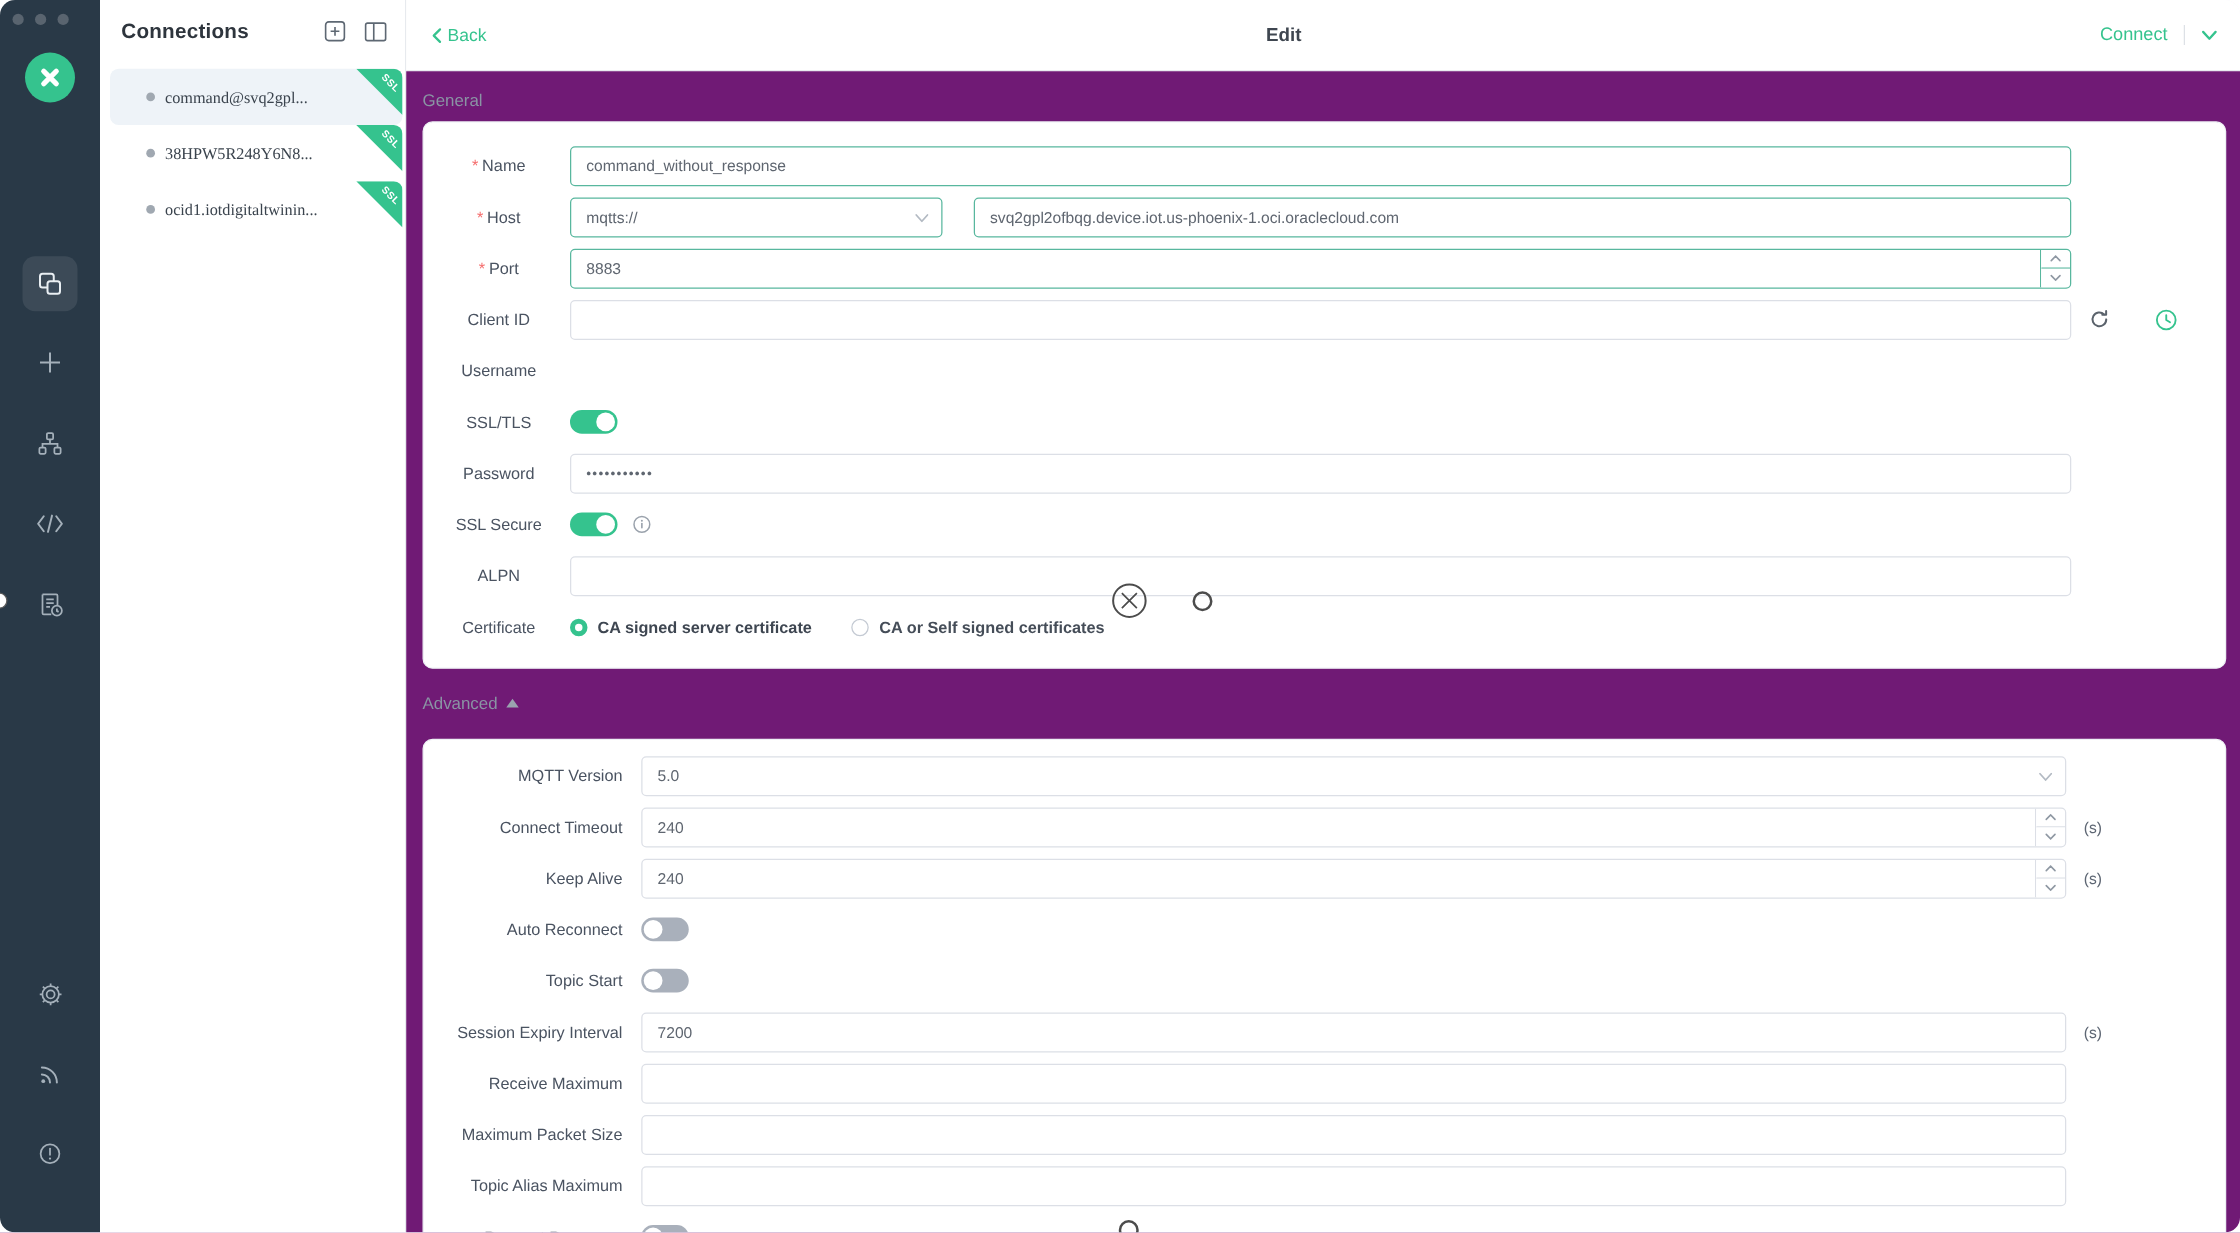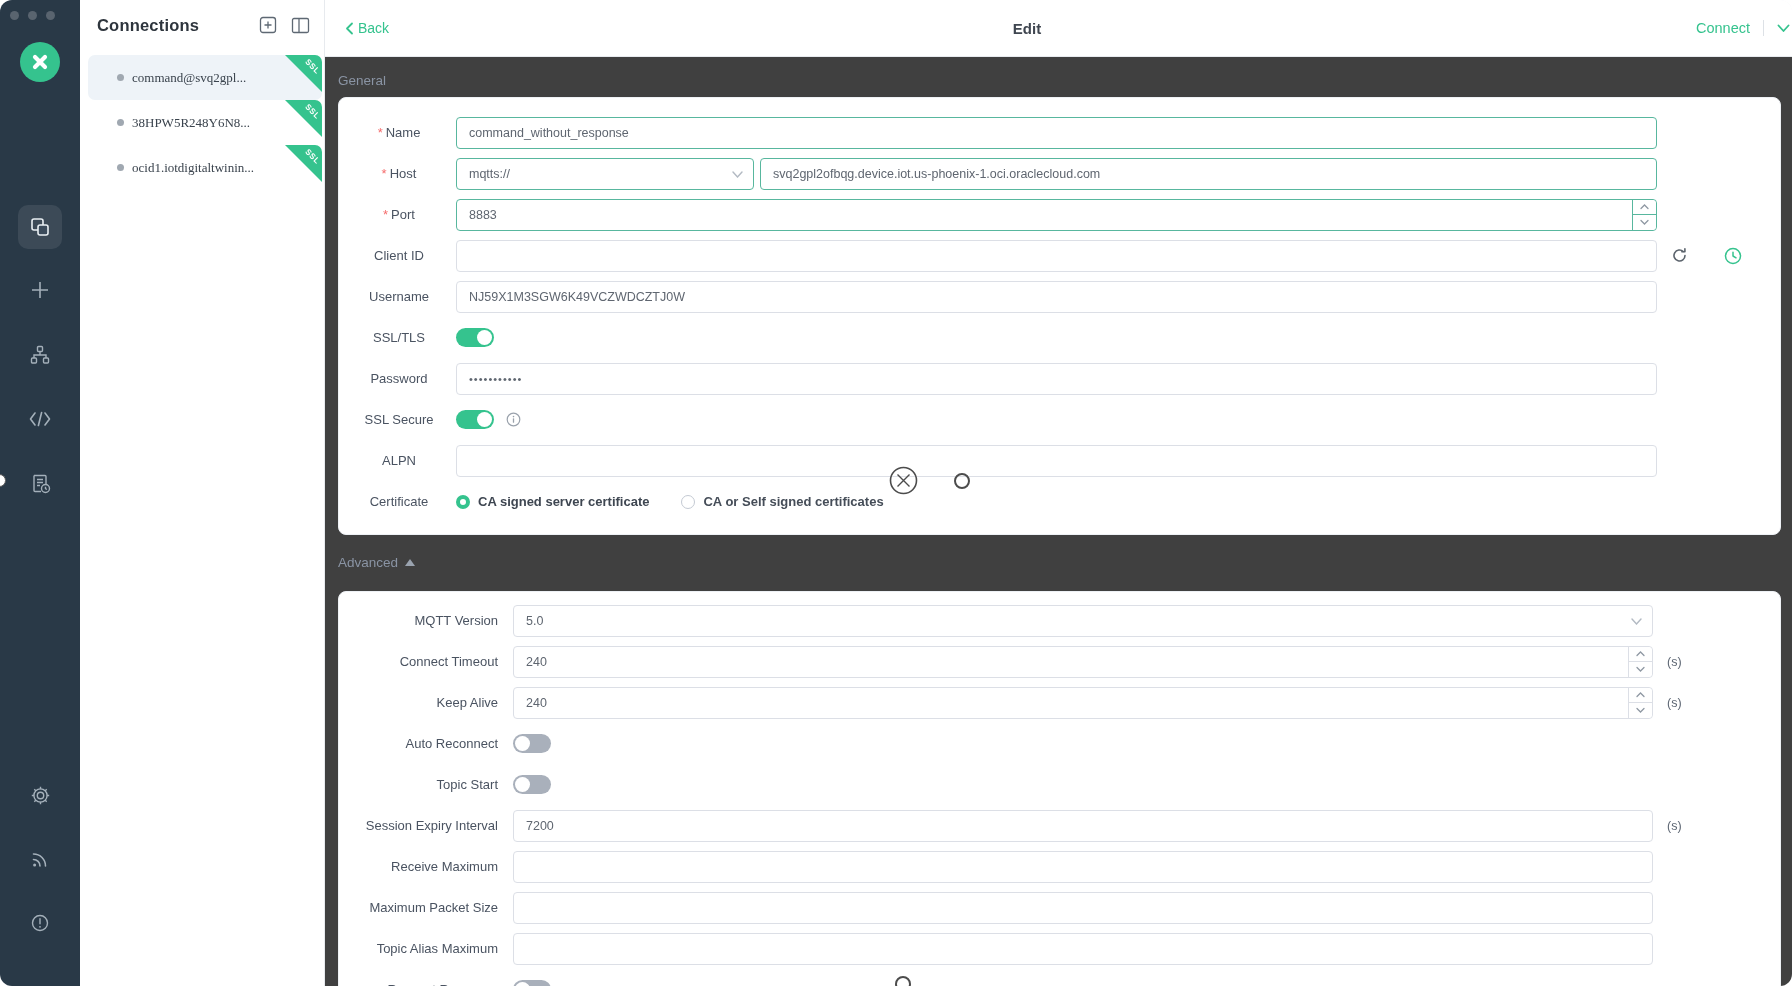--- a/index.html
+++ b/index.html
@@ -27,45 +27,45 @@
   .conn-dot { width:7px; height:7px; border-radius:50%; background:#a0a8b1; flex:0 0 7px; }
   .conn-label { margin-left:8px; font-size:13px; color:#3a434d; white-space:nowrap;font-family:Liberation Serif, serif; }
   .ssl-badge { position:absolute; top:0; right:0; width:0; height:0; border-top:37px solid #35c38e; border-left:37px solid transparent; }
   .ssl-badge-text { position:absolute; top:7px; right:1px; transform:rotate(45deg); color:#fff; font-size:8px; font-weight:700; letter-spacing:.5px; }
 
   
   .main { flex:1; display:flex; flex-direction:column; position:relative; }
   .topbar { height:57px; background:#fff; border-bottom:1px solid #e8ebef; position:relative; display:flex; align-items:center; flex:0 0 57px; }
   .back-btn { display:flex; align-items:center; gap:4px; margin-left:20px; color:#35c38e; font-size:14px; cursor:pointer; }
   .page-title { position:absolute; left:702px; transform:translateX(-50%); font-size:15px; font-weight:600; color:#3f4650; }
-  .topbar-right { position:absolute; right:2px; display:flex; align-items:center; }
+  .topbar-right { position:absolute; right:18px; display:flex; align-items:center; }
   .connect-btn { color:#35c38e; font-size:14.5px; cursor:pointer; }
   .tb-divider { width:1px; height:16px; background:#dde1e6; margin:0 13px; }
   .connect-caret { cursor:pointer; display:flex; align-items:center; }
 
-  .content { flex:1; padding:14px 11px 0 13px; overflow:hidden; position:relative; background:#404040; }
+  .content { flex:1; padding:14px 11px 0 13px; overflow:hidden; position:relative; background:#701a75; }
   .section-label { font-size:13.5px; color:#8a94a4; font-weight:500; display:flex; align-items:center; gap:7px; height:18px; cursor:pointer; }
   .section-label .tri { width:0; height:0; border-left:5px solid transparent; border-right:5px solid transparent; border-bottom:7px solid #9aa3af; display:inline-block; }
   .card { background:#ffffff; border:1px solid #eef1f5; border-radius:8px; }
   .card-general { margin-top:8px; height:438px; padding-top:14px; }
   .card-advanced { margin-top:20px; height:440px; padding-top:8px; }
 
   .row { display:flex; align-items:center; height:41px; padding-left:16px; position:relative; }
   .g-lbl { width:88px; text-align:center; font-size:13px; color:#4a5361; flex:0 0 88px; }
   .a-lbl { width:143px; text-align:right; font-size:13px; color:#4a5361; flex:0 0 143px; }
   .req { color:#f56c6c; margin-right:3px; }
   .g-ctl { width:1201px; margin-left:13px; flex:0 0 auto; display:flex; align-items:center; }
   .a-ctl { width:1140px; margin-left:15px; flex:0 0 auto; display:flex; align-items:center; }
 
   .tinput { height:32px; border:1px solid #dcdfe6; border-radius:4px; background:#fff; width:100%; font-size:12.5px; color:#5f6670; padding:0 12px; font-family:"Liberation Sans","DejaVu Sans",sans-serif; outline:none; }
   .tinput.teal { border-color:#58b79e; }
   .selectbox { height:32px; border:1px solid #dcdfe6; border-radius:4px; background:#fff; display:flex; align-items:center; padding:0 12px; font-size:12.5px; color:#5f6670; position:relative; cursor:pointer; }
   .selectbox.teal { border-color:#58b79e; }
   .selectbox .caret { position:absolute; right:10px; }
-  .host-proto { width:298px; flex:0 0 298px; margin-right:6px; }
+  .host-proto { width:298px; flex:0 0 298px; margin-right:25px; }
   .host-addr { flex:1; }
 
   .numwrap { position:relative; width:100%; display:flex; }
   .numwrap .tinput { padding-right:30px; }
   .spinner { position:absolute; top:1px; right:1px; width:24px; height:30px; border-left:1px solid #dcdfe6; display:flex; flex-direction:column; border-radius:0 4px 4px 0; overflow:hidden; }
   .spinner.teal { border-left-color:#58b79e; }
   .spinner div { flex:1; display:flex; align-items:center; justify-content:center; cursor:pointer; background:#fff; }
   .spinner div:first-child { border-bottom:1px solid #dcdfe6; }
   .spinner.teal div:first-child { border-bottom-color:#58b79e; }
 
@@ -294,23 +294,20 @@
               <svg width="18" height="18" viewBox="0 0 18 18" fill="none">
                   <circle cx="9" cy="9" r="7.5" stroke="#35c38e" stroke-width="1.5"></circle>
                   <path d="M9 5.2V9l3 1.8" stroke="#35c38e" stroke-width="1.5" stroke-linecap="round" stroke-linejoin="round"></path>
                 </svg>
             </span>
           </span>
         </div>
 
         <div class="row">
           <span class="g-lbl">Username</span>
-          <span class="g-ctl">
-              <input class="tinput" value="NJ59X1M3SGW6K49VCZWDCZTJ0W" style="">
-            </span>
         </div>
 
         <div class="row">
           <span class="g-lbl">SSL/TLS</span>
           <span class="g-ctl">
             <span class="toggle on">
                 <span class="knob"></span>
               </span>
           </span>
         </div>

